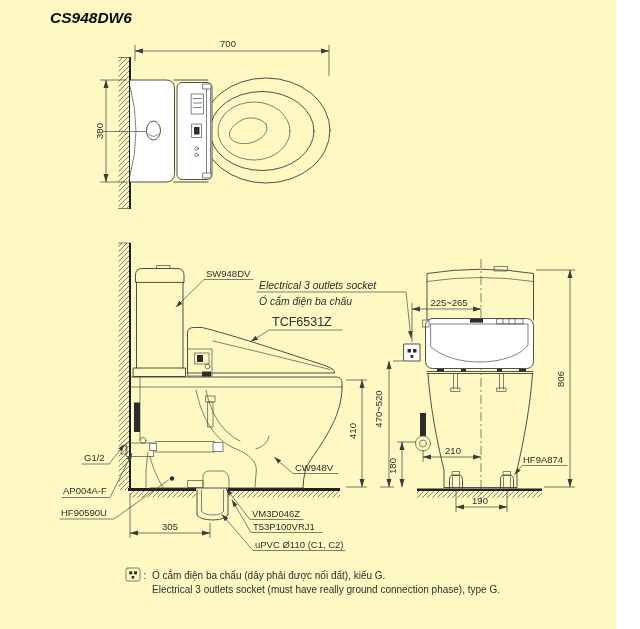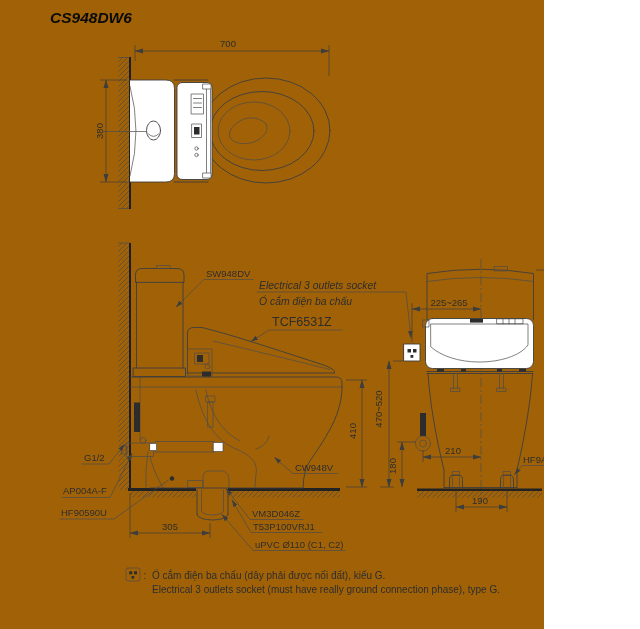--- a/index.html
+++ b/index.html
@@ -1,16 +1,16 @@
 <!DOCTYPE html>
 <html><head>
 <meta charset="utf-8">
 <style>
   html,body{margin:0;padding:0;background:#ffffff;}
-  #stage{position:relative;width:544px;height:629px;background:#a16207;overflow:hidden;
+  #stage{position:relative;width:616px;height:629px;background:#fef9c3;overflow:hidden;
          font-family:"Liberation Sans",sans-serif;text-align:right;}
   svg{position:absolute;left:0;top:0;}
   .ln{stroke:#3d3d3d;fill:none;stroke-width:0.9;stroke-linecap:round;stroke-linejoin:round;}
   .lt{stroke:#4a4a4a;fill:none;stroke-width:0.7;stroke-linecap:round;stroke-linejoin:round;}
   .dimln{stroke:#3d3d3d;fill:none;stroke-width:0.7;}
   .thick{stroke:#222;stroke-width:3;fill:none;}
   .thick2{stroke:#222;stroke-width:2.4;fill:none;}
   .wallln{stroke:#1e1e1e;stroke-width:2;fill:none;}
   .wht{fill:#ffffff;}
   .drk{fill:#2c2c2c;stroke:none;}

